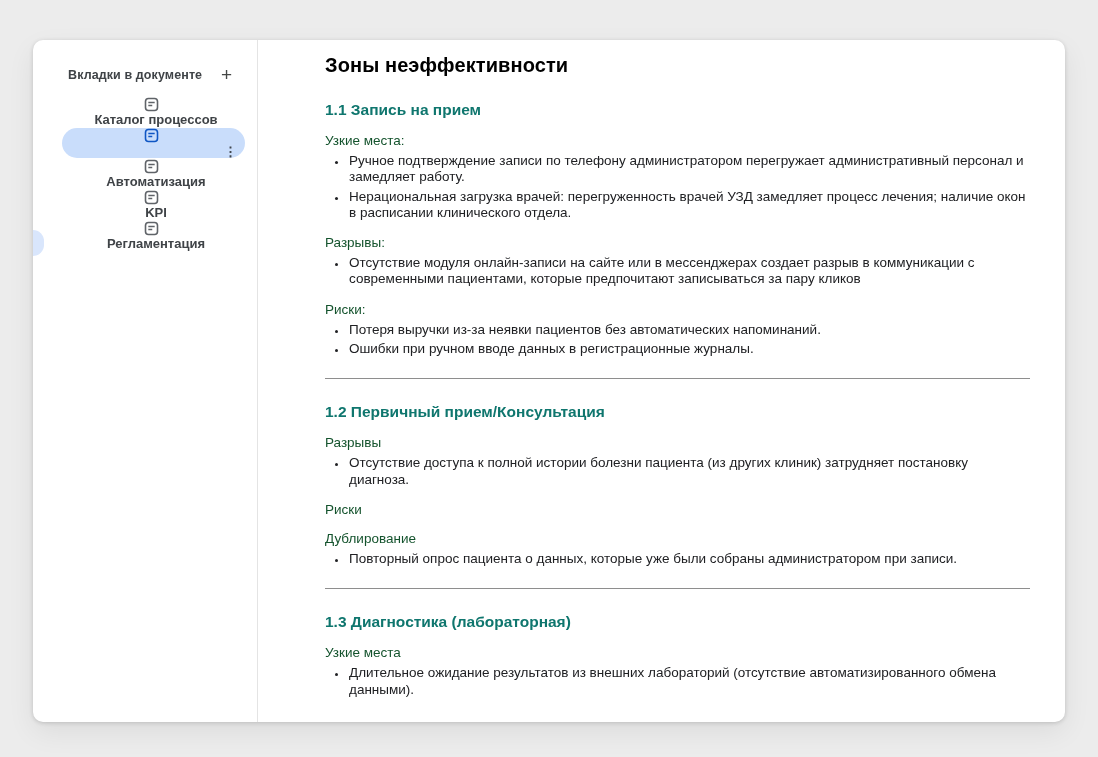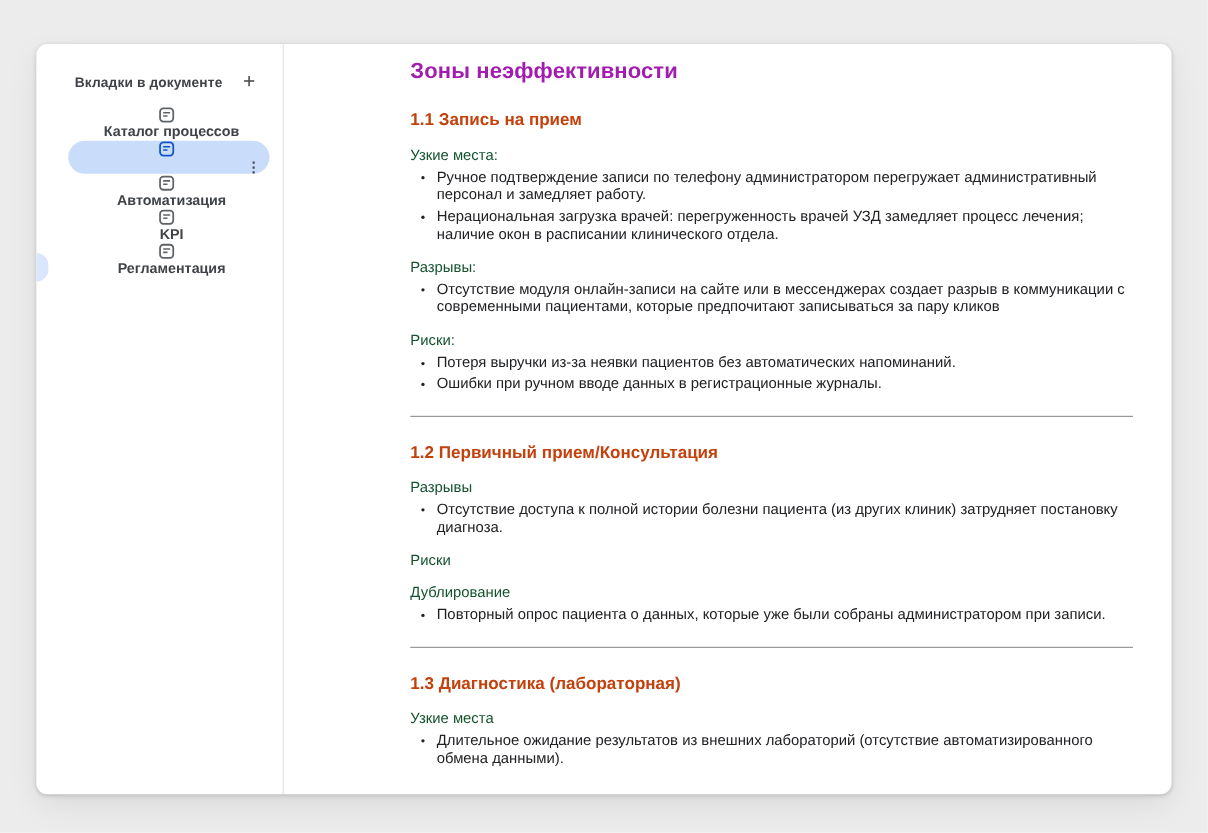--- a/index.html
+++ b/index.html
@@ -12,21 +12,20 @@
     position: relative;
   }
   .card {
     position: absolute; left: 33px; top: 40px;
     width: 1032px; height: 682px;
     background: #ffffff;
     border-radius: 10px;
     box-shadow: 0 1px 4px rgba(0,0,0,0.16), 0 10px 28px rgba(0,0,0,0.07);
     display: flex;
     overflow: hidden;
-    gap: 48px;
   }
   
   .sidebar {
     width: 225px; flex: none;
     border-right: 1px solid #e4e4e4;
     position: relative;
   }
   .sidebar-header {
     display: flex; align-items: center; justify-content: space-between;
     margin: 25px 25px 13px 35px;
@@ -64,27 +63,27 @@
     cursor: pointer;
   }
   
   main {
     flex: 1; min-width: 0;
     padding: 14px 35px 0 67px;
     color: #202124;
   }
   h1.doc-title {
     font-size: 20px; font-weight: 700;
-    color: #a21caf;
+    color: #000000;
     margin: 0;
     letter-spacing: .1px;
   }
   .section-heading {
     font-size: 15.5px; font-weight: 700;
-    color: #c2410c;
+    color: #0f766e;
     margin: 24px 0 0;
   }
   .group-label {
     font-size: 13.5px; color: #14532d;
     margin: 14px 0 0;
   }
   ul.bullets {
     margin: 5px 0 0; padding-left: 23px;
     list-style: disc;
   }

